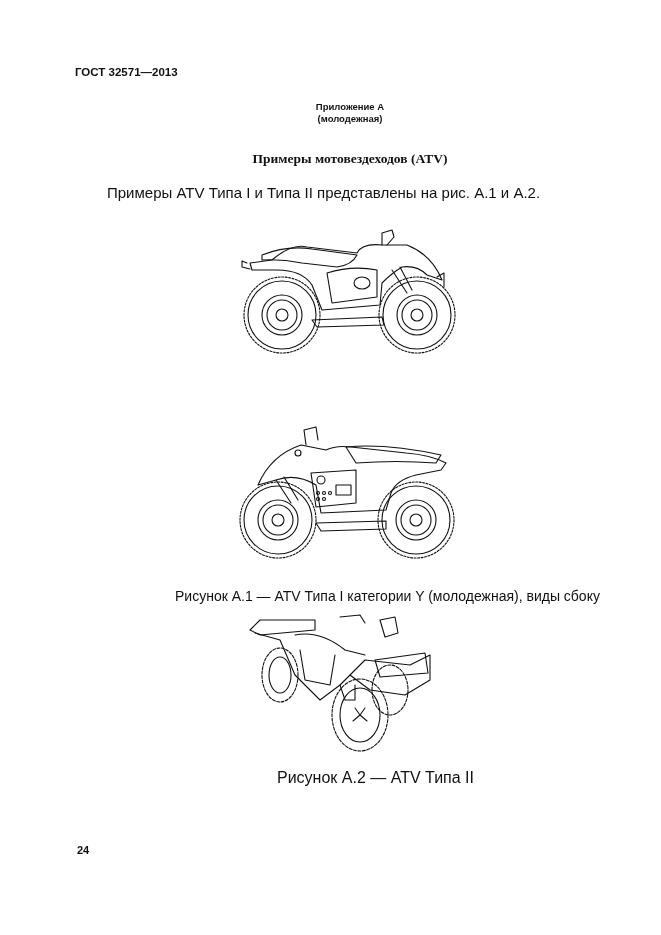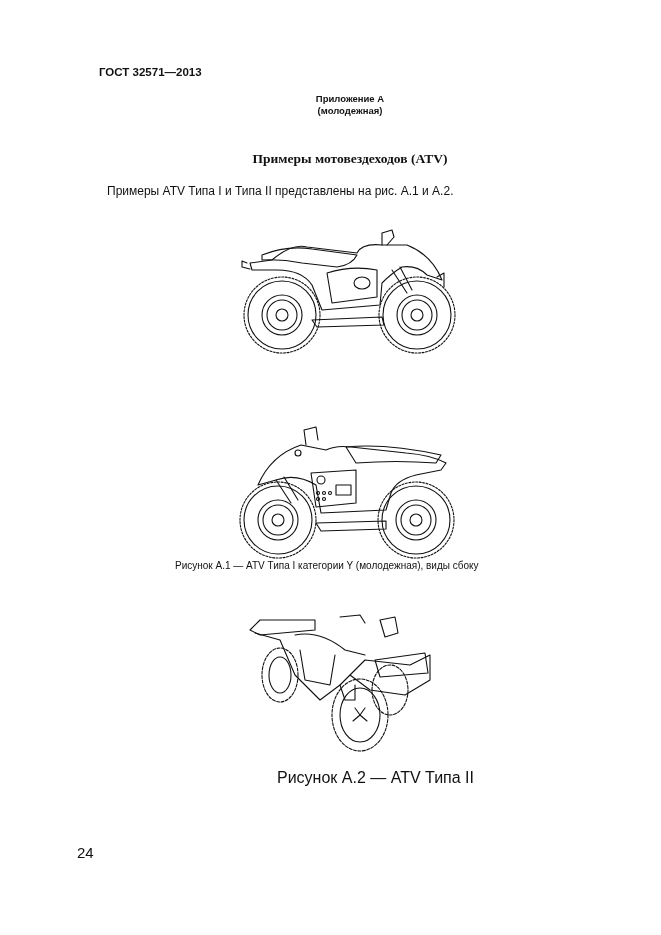--- a/index.html
+++ b/index.html
@@ -1,27 +1,27 @@
 <!DOCTYPE html>
 <html><head>
 <meta charset="utf-8">
 <style>
   html, body { margin: 0; padding: 0; background: #ffffff; }
   body { width: 661px; height: 935px; position: relative; overflow: hidden;
          font-family: "Liberation Sans", sans-serif; color: #111; }
   .abs { position: absolute; }
-  .hdr { left: 75px; top: 66px; font-size: 11.5px; font-weight: bold; margin-left: 24px; }
-  .annex { left: 300px; top: 93px; width: 100px; text-align: center;
+  .hdr { left: 75px; top: 66px; font-size: 11.5px; font-weight: bold; }
+  .annex { left: 300px; top: 101px; width: 100px; text-align: center;
            font-size: 9.5px; font-weight: bold; line-height: 12px; }
   .title { left: 200px; top: 151px; width: 300px; text-align: center;
            font-size: 13.5px; font-weight: bold; font-family: Liberation Serif, serif; }
-  .intro { left: 107px; top: 184px; font-size: 12px; }
-  .cap1 { left: 175px; top: 560px; font-size: 10px; }
+  .intro { left: 107px; top: 184px; font-size: 15px; }
+  .cap1 { left: 175px; top: 588px; font-size: 14px; }
   .cap2 { left: 277px; top: 769px; font-size: 16px; }
-  .pnum { left: 77px; top: 844px; font-size: 15px; font-weight: normal; text-align: center; }
+  .pnum { left: 77px; top: 844px; font-size: 11px; font-weight: bold; text-align: center; }
   svg { position: absolute; }
   svg * { fill: none; stroke: #111; stroke-width: 1.1; stroke-linejoin: round; stroke-linecap: round; }
 </style>
 </head>
 <body>
 
 <div class="abs hdr">ГОСТ 32571—2013</div>
 
 <div class="abs annex">
   <div>Приложение А</div>

